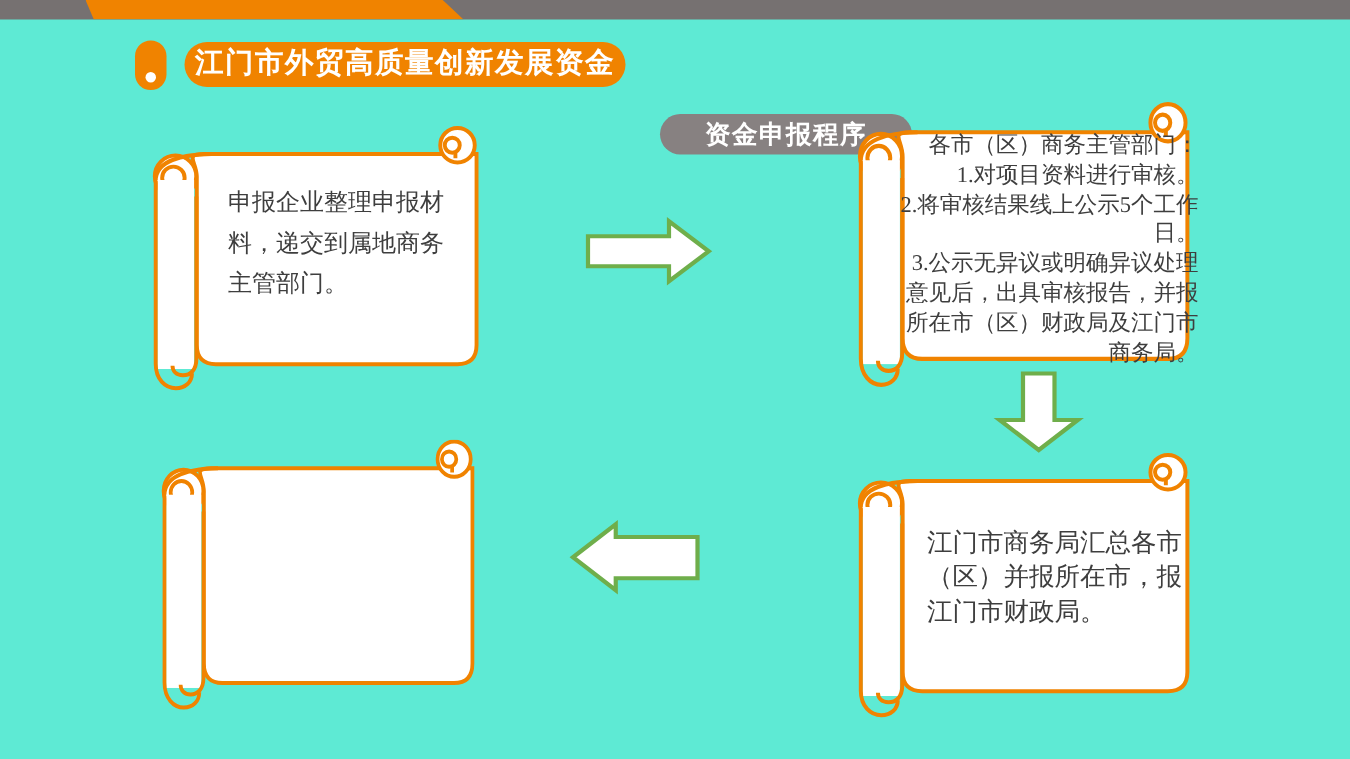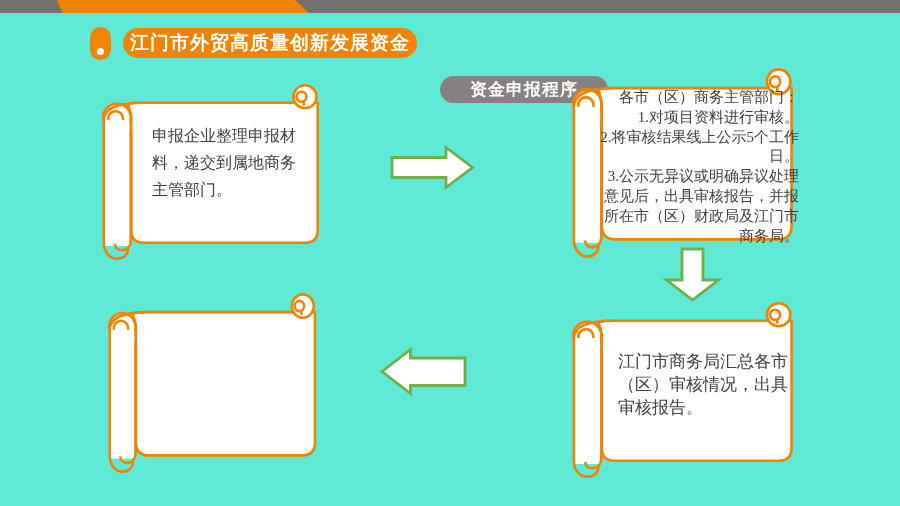--- a/index.html
+++ b/index.html
@@ -86,21 +86,21 @@
     </svg>
   <svg class="scroll-svg" style="left:106px;top:293px" width="215" height="182" viewBox="0 0 224 178" preserveAspectRatio="none">
       <use href="#scrollShape"></use>
     </svg>
 
   <div class="scroll-text t1">申报企业整理申报材料，递交到属地商务主管部门。</div>
   <div class="scroll-text t2">各市（区）商务主管部门：
 1.对项目资料进行审核。
 2.将审核结果线上公示5个工作日。
 3.公示无异议或明确异议处理意见后，出具审核报告，并报所在市（区）财政局及江门市商务局。</div>
-  <div class="scroll-text t3">江门市商务局汇总各市（区）审核情况，出具审核报告。</div>
+  <div class="scroll-text t3">江门市商务局汇总各市（区）并报所在市，报江门市财政局。</div>
 
   <svg class="arrows" viewBox="0 0 900 506">
     <polygon class="arrow" points="392,157.5 446,157.5 446,147.5 472.5,167.5 446,187.5 446,177.5 392,177.5"></polygon>
     <polygon class="arrow" points="682,249 703,249 703,280 718.5,280 692.5,300 666.5,280 682,280"></polygon>
     <polygon class="arrow" points="382,371.5 410.5,349.5 410.5,358 465,358 465,385.5 410.5,385.5 410.5,393.5"></polygon>
   </svg>
 
 </div>
 
 </body></html>

